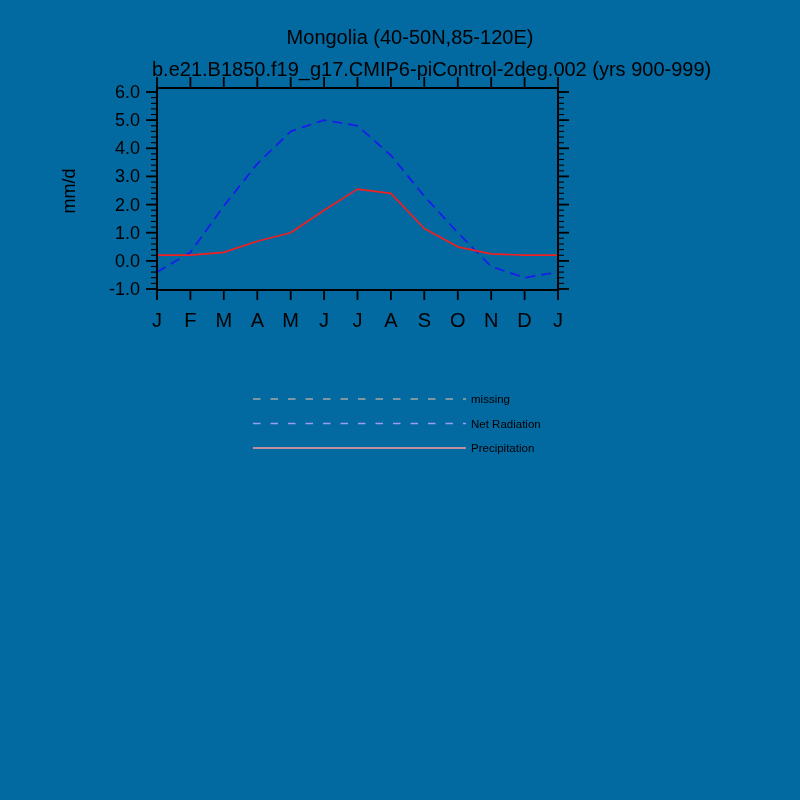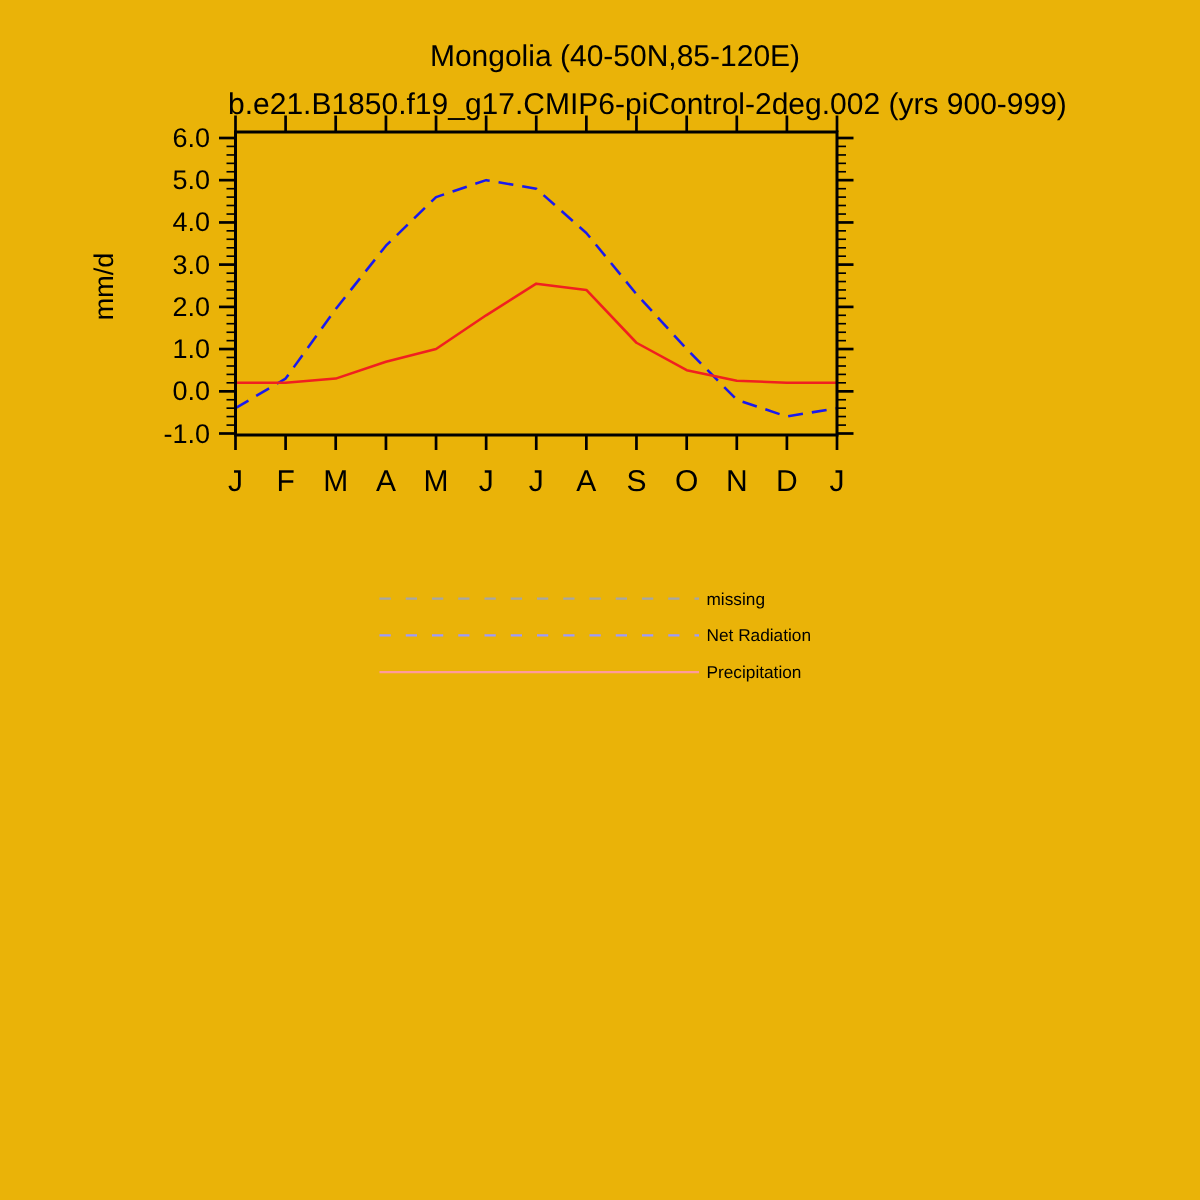--- a/index.html
+++ b/index.html
@@ -1,20 +1,20 @@
 <!DOCTYPE html>
 <html><head>
 <meta charset="utf-8">
 <style>
   html,body{margin:0;padding:0;}
   body{
     width:800px;height:800px;background:#ffffff;overflow:hidden;
     font-family:"Liberation Sans", sans-serif;
   }
-  .canvas{position:relative;width:800px;height:800px;background:#eab308;}
+  .canvas{position:relative;width:800px;height:800px;background:#0369a1;}
   svg text{fill:#000;}
 </style>
 </head>
 <body>
 
 <div class="canvas">
   <svg id="plot-svg" width="800" height="800" viewBox="0 0 800 800">
     <text x="410" y="44" text-anchor="middle" font-size="20">Mongolia (40-50N,85-120E)</text>
     <text x="152" y="76" text-anchor="start" font-size="20">b.e21.B1850.f19_g17.CMIP6-piControl-2deg.002 (yrs 900-999)</text>
     <text x="75" y="191" text-anchor="middle" font-size="18" transform="rotate(-90 75 191)">mm/d</text>

